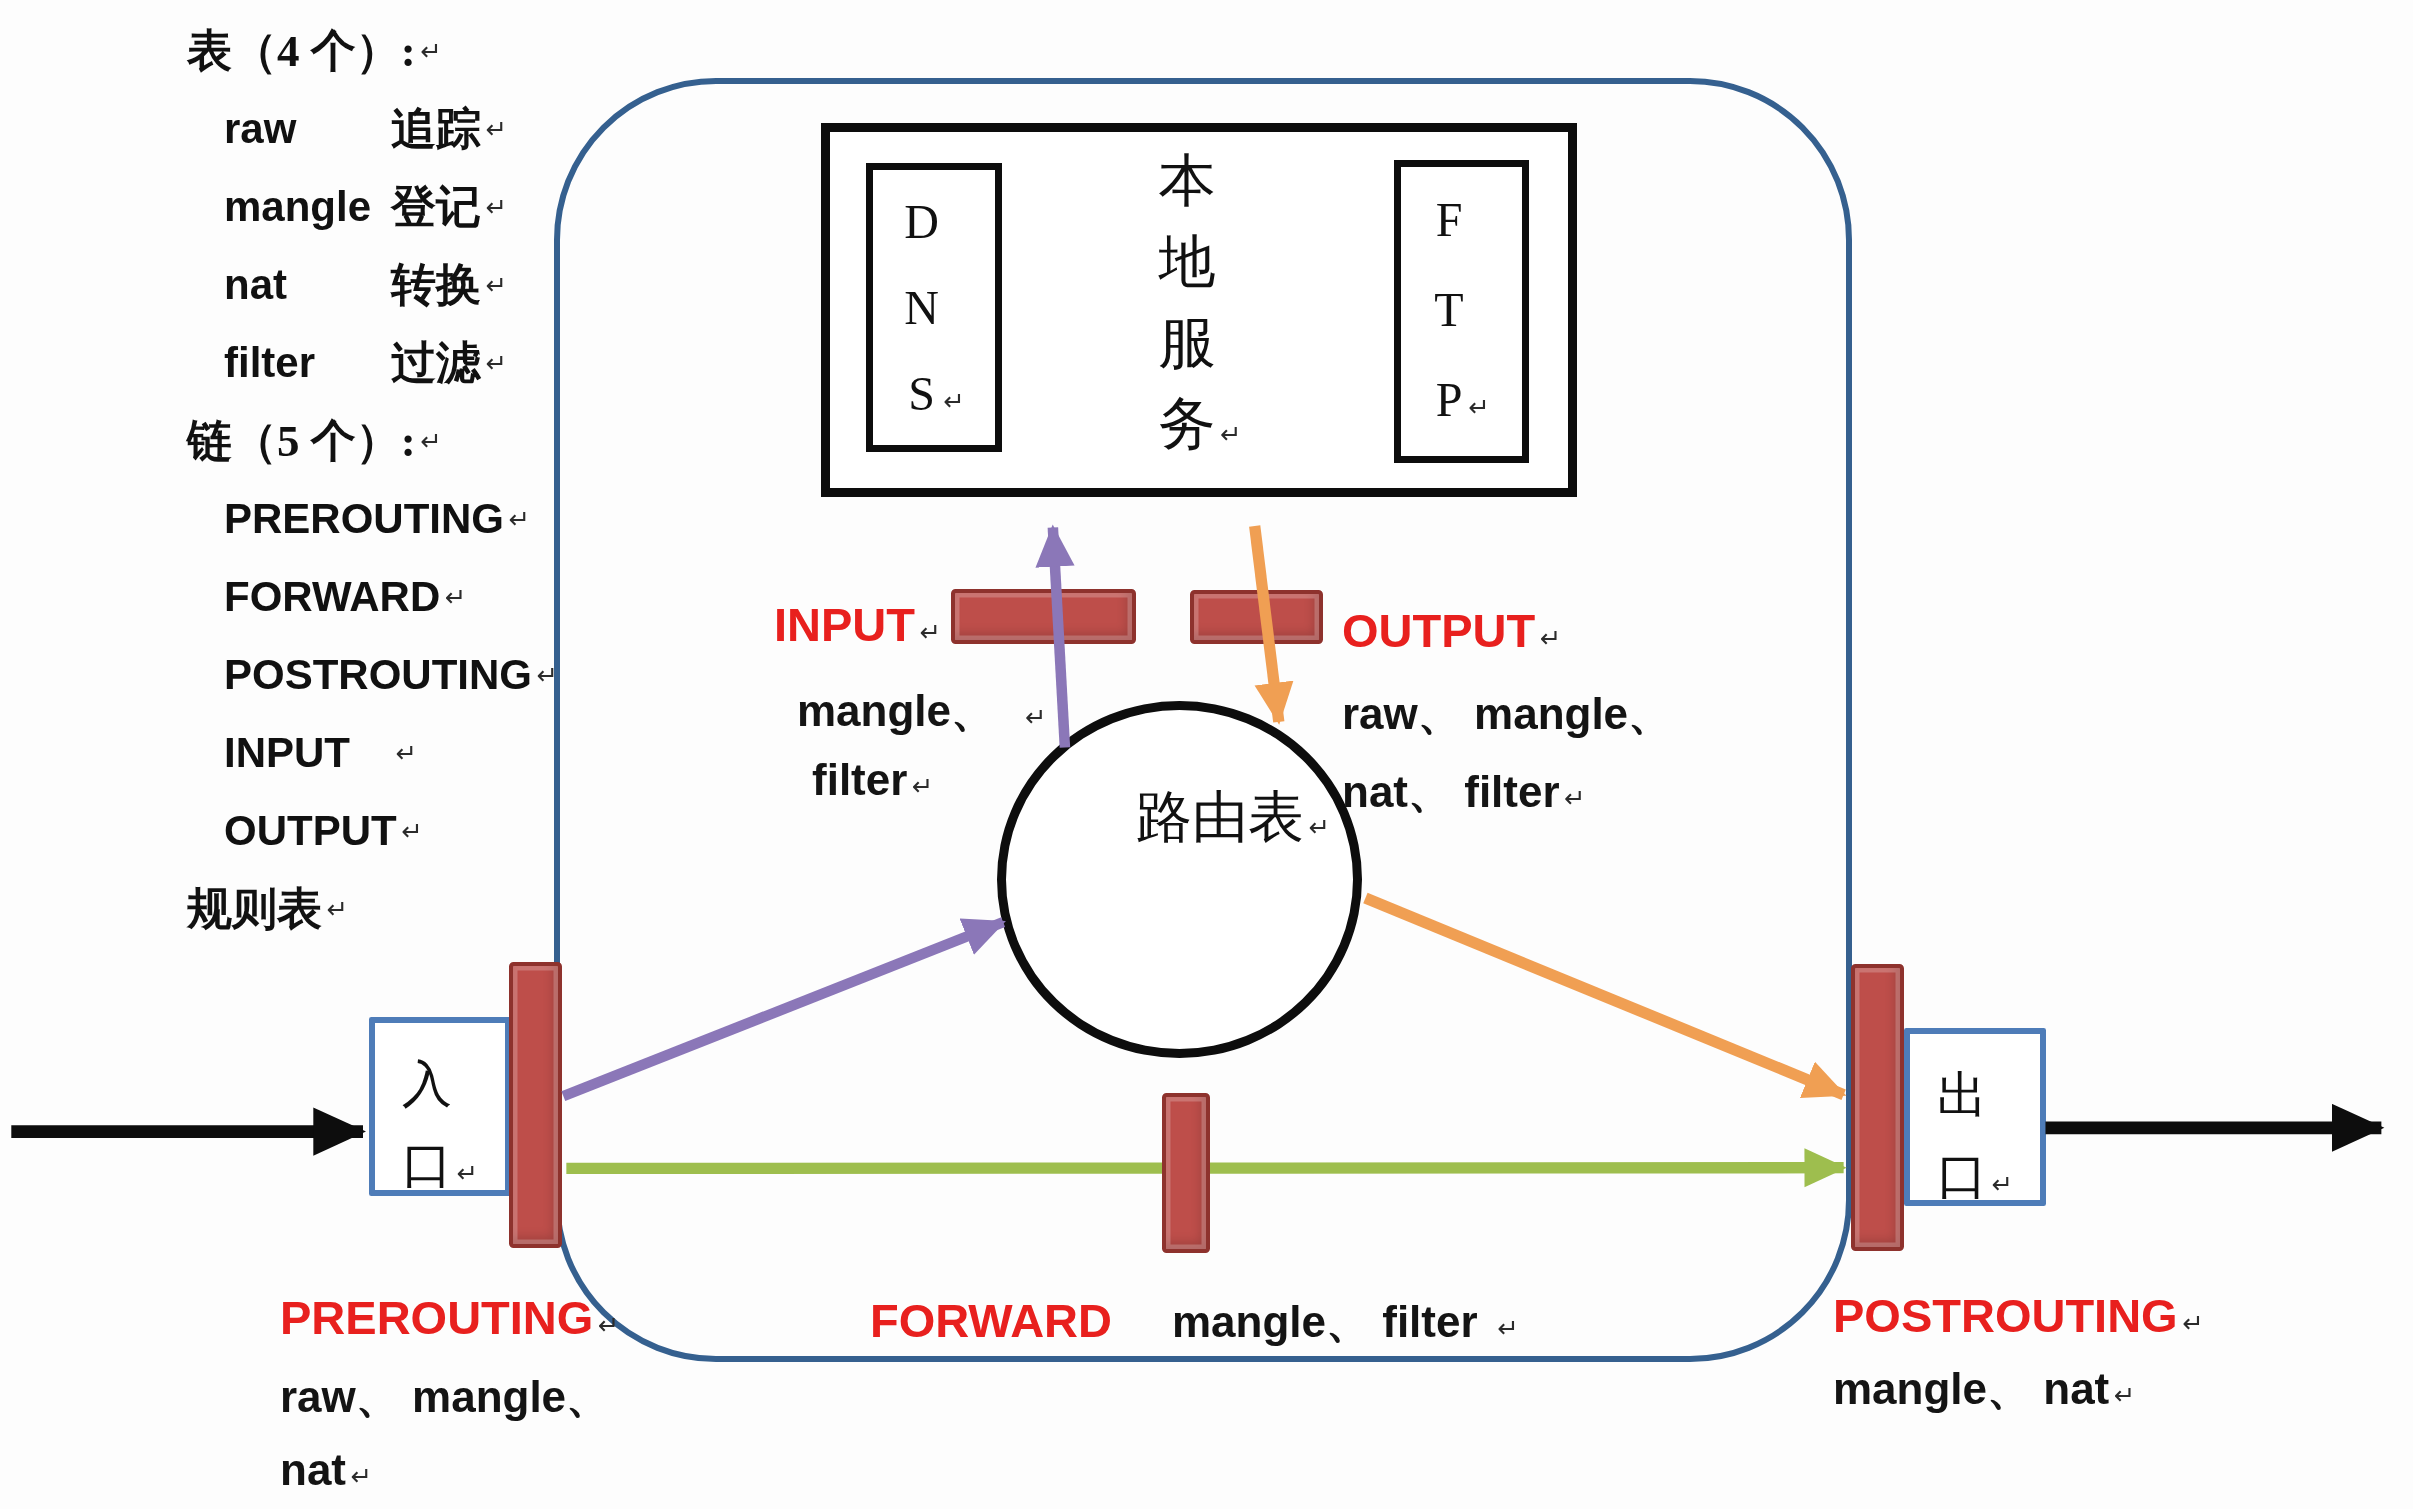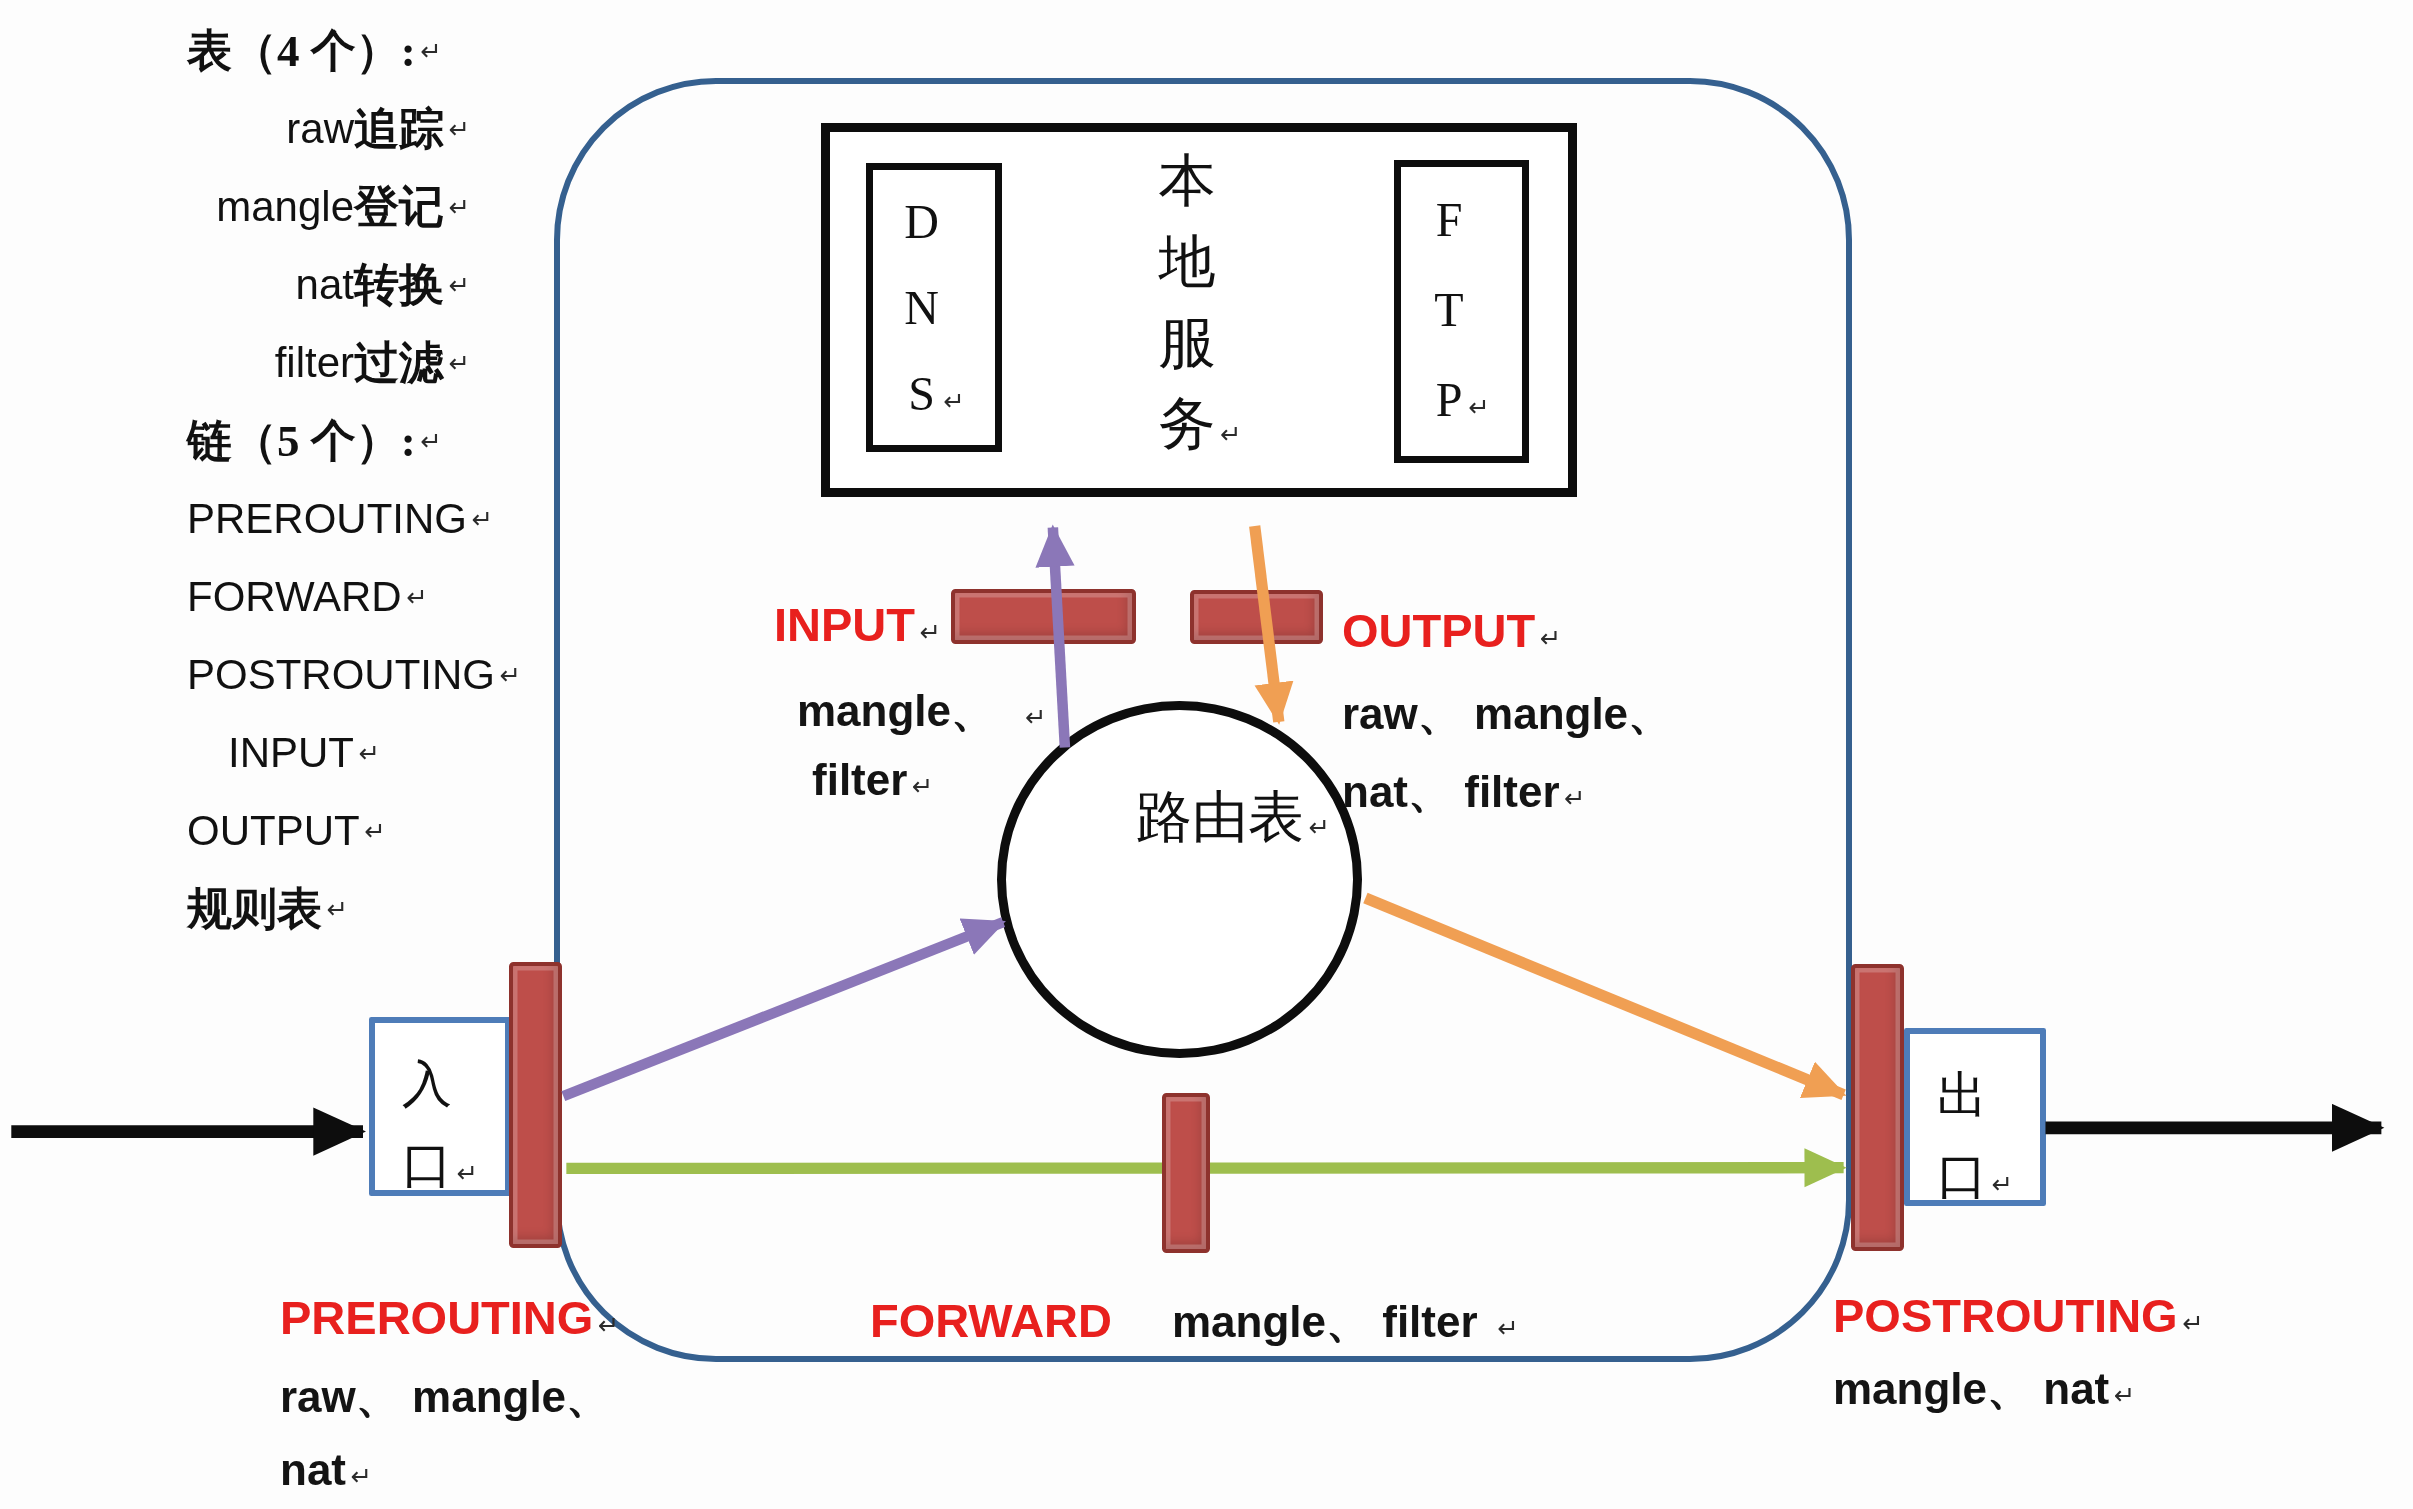--- a/index.html
+++ b/index.html
@@ -1,20 +1,20 @@
 <!DOCTYPE html>
 <html style="--frame-blue: #35608F; --box-blue: #4E7CB8; --bar-fill: #BE4E4A; --bar-border: #8E322D; --red-text: #E8201E; --purple: #8B77B8; --orange: #F09F53; --green: #9EBE4E;font-size:12px"><head>
 <meta charset="utf-8">
 <style>
   html,body{margin:0;padding:0;background:#ffffff;}
   #canvas{
     position:relative;width:2413px;height:1510px;background:#fdfdfd;overflow:hidden;
     font-family:"Liberation Sans",sans-serif;color:#111;
   }
-  .abs{position:absolute;text-align:right;}
+  .abs{position:absolute;}
   .layer{position:absolute;left:0;top:0;pointer-events:none;}
 
   
   .frame{
     left:554px;top:78px;width:1286px;height:1272px;
     border:6.8px solid var(--frame-blue);border-radius:162px;
     background:transparent;
   }
 
   
@@ -26,21 +26,21 @@
   .bar{
     background:var(--bar-fill);
     border:4.5px solid var(--bar-border);
     border-radius:4.5px;
     box-shadow:inset 0 0 0 4.5px rgba(255,255,255,0.22), inset -4.5px -6px 10.5px rgba(0,0,0,0.18);
   }
 
   
   .zh{font-family:"Liberation Serif",serif;font-weight:bold;}
   .zh-light{font-family:"Liberation Serif",serif;font-weight:normal;}
-  .en{font-weight:normal;}
+  .en{font-weight:bold;margin-left:37px;}
   .red{color:var(--red-text);}
   .mark{font-family:"Liberation Sans",sans-serif;font-weight:normal;font-size:25.6px;color:#2b2b2b;margin-left:4.5px;vertical-align:baseline;}
   .vtext{white-space:pre-line;text-align:center;display:inline-block;}
 
   
   .legend{left:187px;top:12px;width:467px;}
   .lrow{height:78px;display:flex;align-items:center;font-size:44px;}
   .lrow .en{display:inline-block;min-width:167px;font-size:42px;}
   .lrow .en:empty{display:none;}
   .lrow .zh:empty{display:none;}

